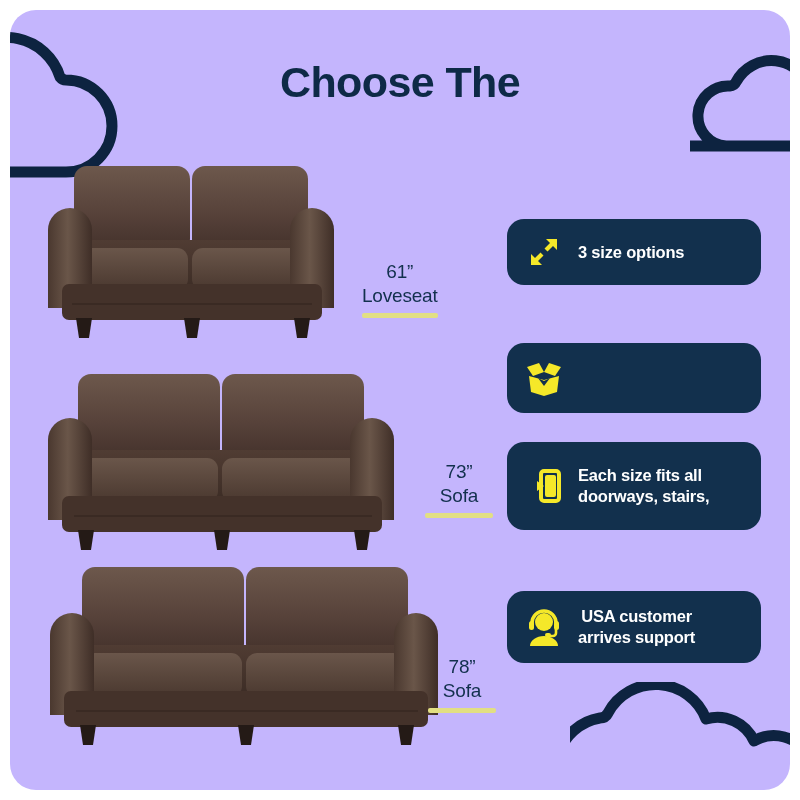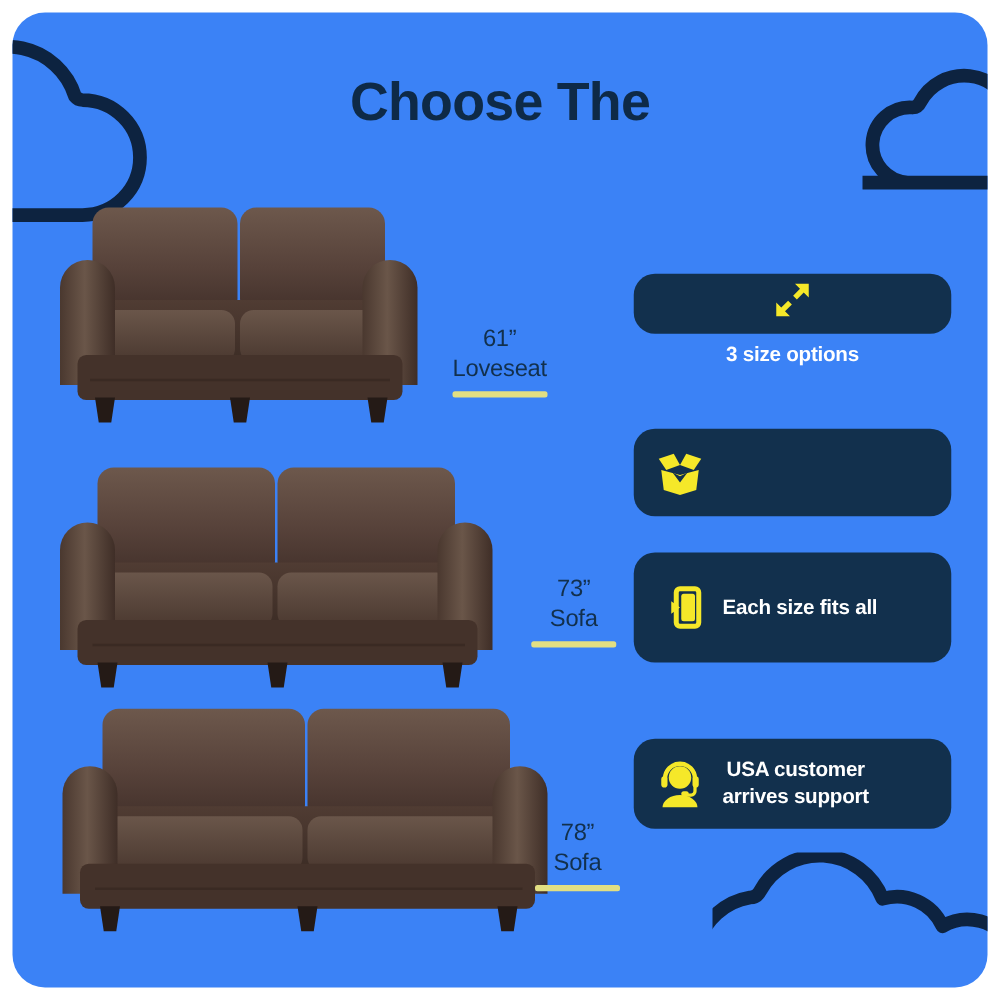--- a/index.html
+++ b/index.html
@@ -14,21 +14,21 @@
     font-family: "Liberation Sans", sans-serif;
   }
 
   
   #infographic-card {
     position: absolute;
     left: 10px;
     top: 10px;
     width: 780px;
     height: 780px;
-    background: #3b82f6;
+    background: #c4b5fd;
     border-radius: 26px;
     overflow: hidden;
   }
 
   
   .cloud-deco {
     position: absolute;
     pointer-events: none;
   }
   .cloud-deco svg { display: block; }
@@ -110,21 +110,21 @@
   .badge-icon svg { display: block; }
   .badge-text {
     color: #ffffff;
     font-size: 16.5px;
     font-weight: bold;
     line-height: 1.26;
     letter-spacing: -0.2px;
   }
   .badge-text .badge-line { display: block; }
 
-  #badge-size-options   { top: 209px; height: 48px; flex-direction: column; }
+  #badge-size-options   { top: 209px; height: 66px; }
   #badge-one-box        { top: 333px; height: 70px; }
   #badge-fits-doorways  { top: 432px; height: 88px; }
   #badge-usa-support    { top: 581px; height: 72px; text-align: center; }
 </style>
 </head>
 <body>
 
 <div id="infographic-card">
 
   <div class="cloud-deco" id="cloud-top-left">
@@ -310,20 +310,21 @@
   <div class="feature-badge" id="badge-fits-doorways">
     <span class="badge-icon">
       <svg width="40" height="40" viewBox="0 0 40 40">
         <path d="M20 5 h12 a3 3 0 0 1 3 3 v24 a3 3 0 0 1 -3 3 h-12 a3 3 0 0 1 -3 -3 v-24 a3 3 0 0 1 3 -3 z" fill="none" stroke="#f5e829" stroke-width="4" stroke-linejoin="round"></path>
         <rect x="21" y="9" width="11" height="22" rx="2" fill="#f5e829"></rect>
         <path d="M4 20 h9 v-5 l7 5 -7 5 v-5 z" fill="#f5e829"></path>
       </svg>
     </span>
     <span class="badge-text">
       <span class="badge-line">Each size fits all</span>
+      <span class="badge-line">doorways, stairs,</span>
     </span>
   </div>
 
   <div class="feature-badge" id="badge-usa-support">
     <span class="badge-icon">
       <svg width="40" height="38" viewBox="0 0 40 38">
         <circle cx="20" cy="14" r="9" fill="#f5e829"></circle>
         <path d="M8 15 a12 12 0 0 1 24 0" fill="none" stroke="#f5e829" stroke-width="3.5" stroke-linecap="round"></path>
         <rect x="5" y="13" width="5" height="9" rx="2.5" fill="#f5e829"></rect>
         <rect x="30" y="13" width="5" height="9" rx="2.5" fill="#f5e829"></rect>

